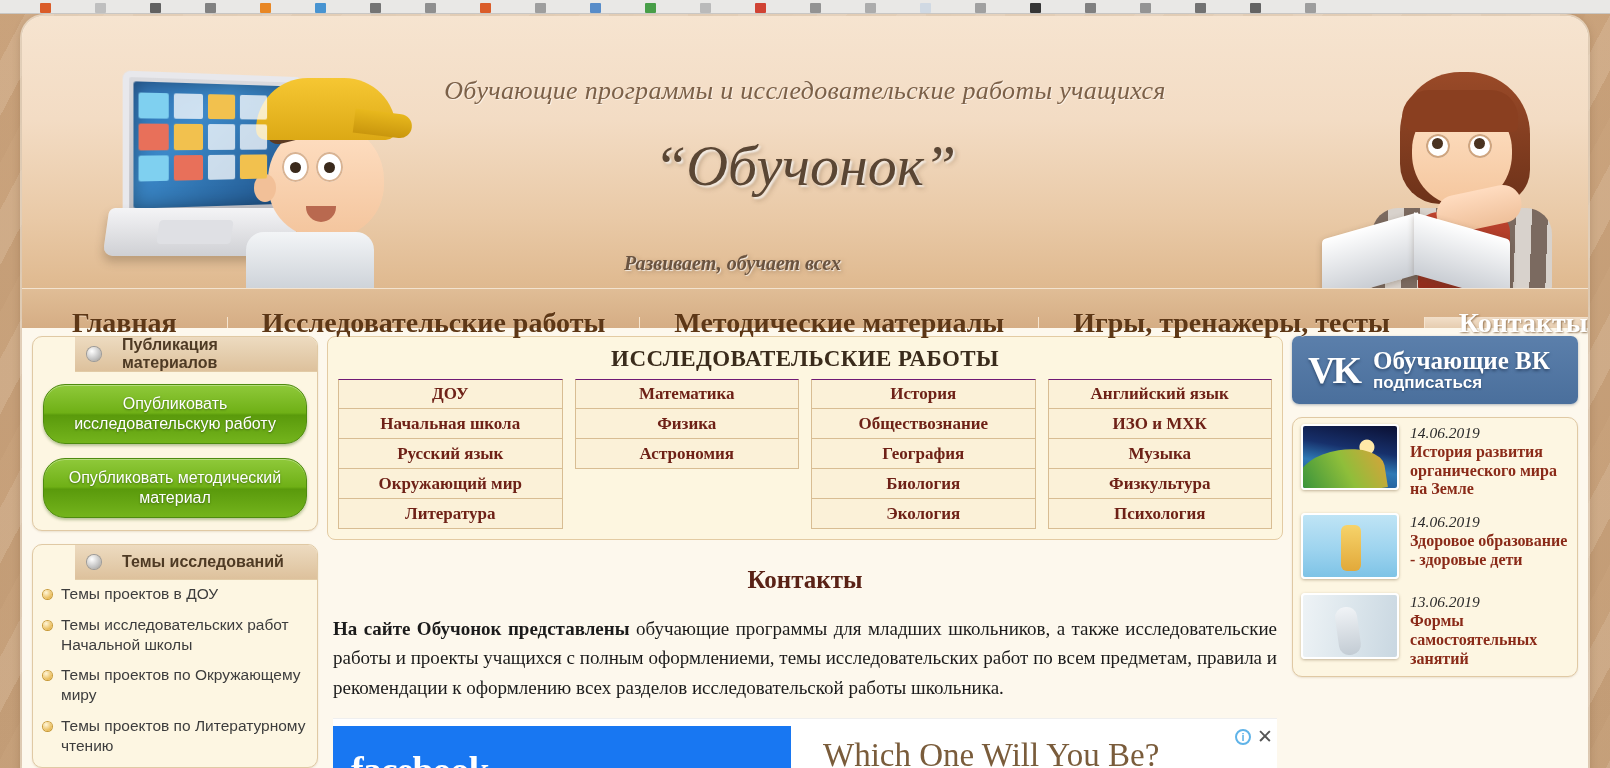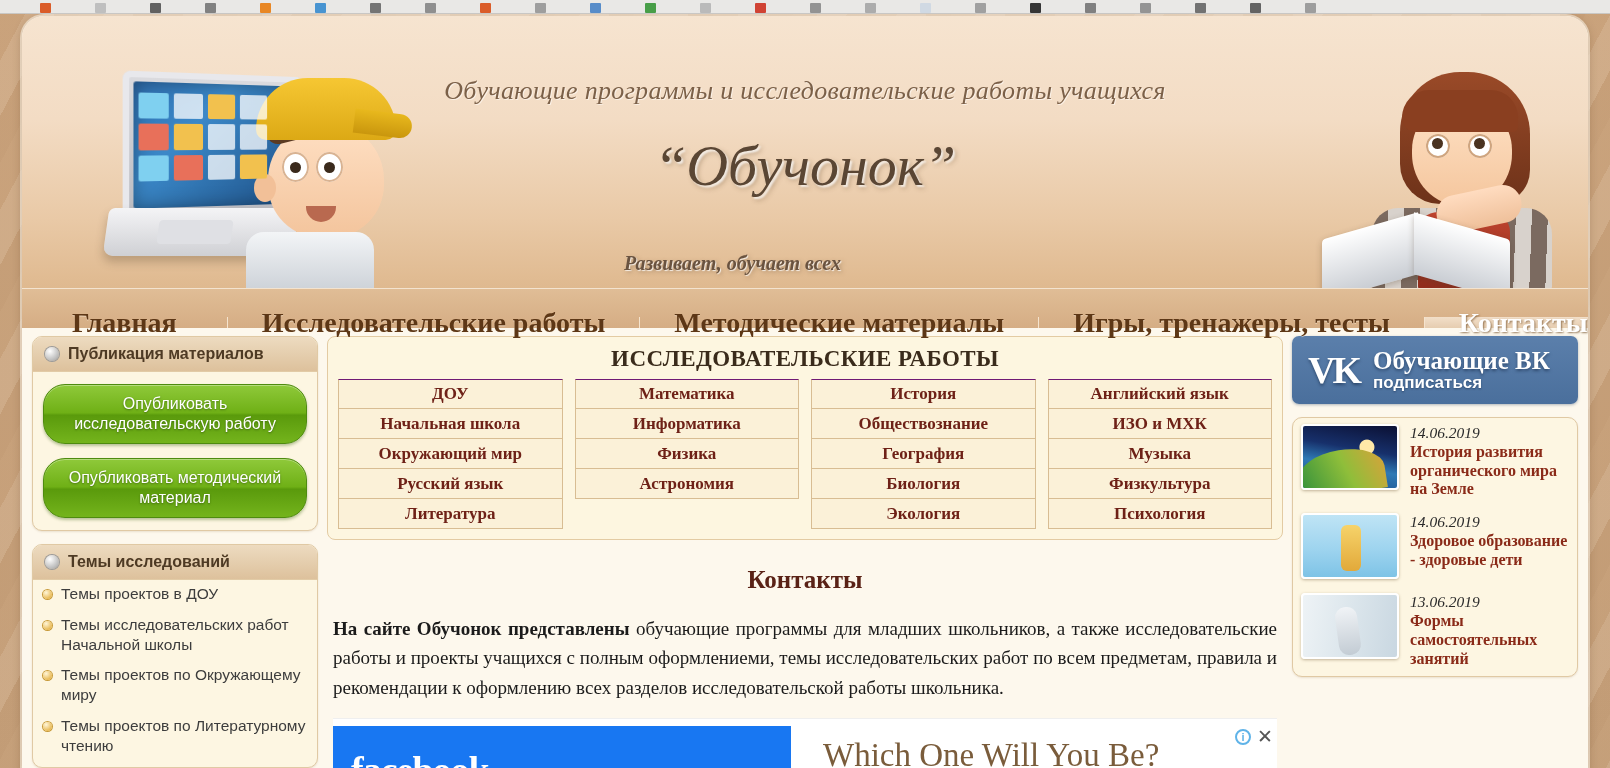--- a/index.html
+++ b/index.html
@@ -296,29 +296,30 @@
   
   .block {
     border: 1px solid #e0c9a4;
     border-radius: 10px;
     background: #fdf6e2;
     margin-bottom: 13px;
     overflow: hidden;
     box-shadow: 0 1px 2px rgba(150,115,70,.18);
   }
   .block-head {
-    display: flex; align-items: center; gap: 9px;
+    display: flex; align-items: center; gap: 21px;
     height: 35px;
     padding: 5px 12px;
     background: linear-gradient(#eddbc0,#ddc19c);
     font-family: "Liberation Sans", sans-serif;
     font-weight: bold;
     font-size: 16px;
     color: #4e3a24;
     border-bottom: 1px solid #e2cba6;
+    margin-left: 42px;
   }
   .bullet-circle {
     width: 14px; height: 14px; border-radius: 50%; flex: 0 0 auto;
     background: radial-gradient(circle at 35% 30%, #ffffff, #b9b9b9 70%, #8d8d8d 100%);
     box-shadow: 0 0 0 1px #9a9a9a;
   }
   .block-body { padding: 12px 10px 12px 10px; }
 
   .green-btn {
     display: block;
@@ -678,27 +679,26 @@
     </aside>
 
     <main class="col-main">
 
       <section class="subjects-panel">
         <div class="subjects-title">ИССЛЕДОВАТЕЛЬСКИЕ РАБОТЫ</div>
         <div class="subjects-grid" id="subjects-grid">
             <div class="subj-col">
               <div class="subj-cell">ДОУ</div>
               <div class="subj-cell">Начальная школа</div>
+              <div class="subj-cell">Русский язык</div>
               <div class="subj-cell">Окружающий мир</div>
-              <div class="subj-cell">Русский язык</div>
               <div class="subj-cell">Литература</div>
             </div>
             <div class="subj-col">
               <div class="subj-cell">Математика</div>
-              <div class="subj-cell">Информатика</div>
               <div class="subj-cell">Физика</div>
               <div class="subj-cell">Астрономия</div>
             </div>
             <div class="subj-col">
               <div class="subj-cell">История</div>
               <div class="subj-cell">Обществознание</div>
               <div class="subj-cell">География</div>
               <div class="subj-cell">Биология</div>
               <div class="subj-cell">Экология</div>
             </div>

